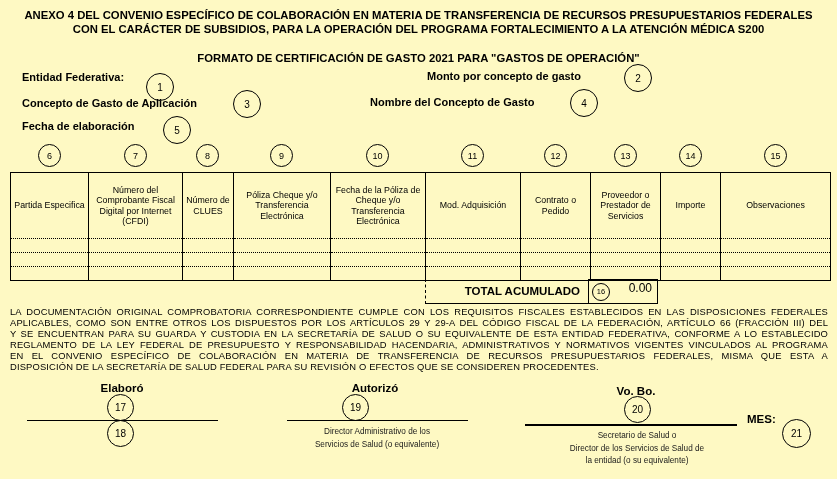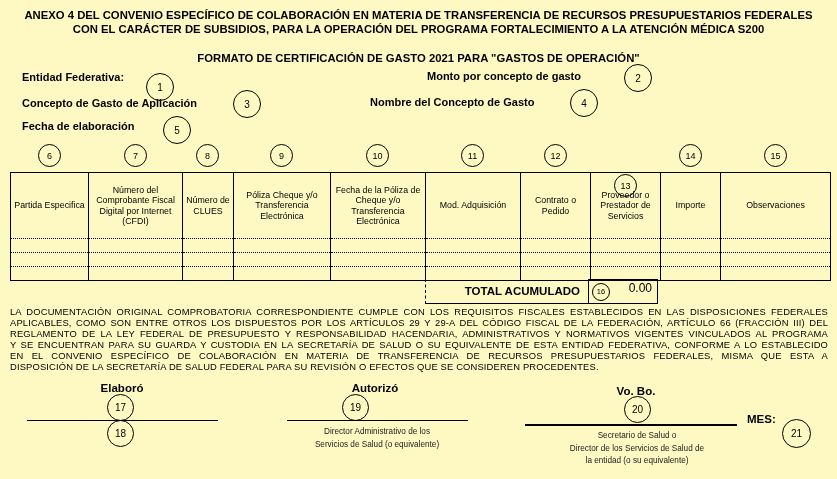--- a/index.html
+++ b/index.html
@@ -61,21 +61,21 @@
   <div class="circle" style="left:570px;top:89px;">4</div>
   <div class="circle" style="left:163px;top:116px;">5</div>
 
   <div class="circle sm" style="left:38px;top:144px;">6</div>
   <div class="circle sm" style="left:124px;top:144px;">7</div>
   <div class="circle sm" style="left:196px;top:144px;">8</div>
   <div class="circle sm" style="left:270px;top:144px;">9</div>
   <div class="circle sm" style="left:366px;top:144px;">10</div>
   <div class="circle sm" style="left:461px;top:144px;">11</div>
   <div class="circle sm" style="left:544px;top:144px;">12</div>
-  <div class="circle sm" style="left:614px;top:144px;margin-top:30px;">13</div>
+  <div class="circle sm" style="left:614px;top:144px;">13</div>
   <div class="circle sm" style="left:679px;top:144px;">14</div>
   <div class="circle sm" style="left:764px;top:144px;">15</div>
 
   <table class="grid">
     <colgroup>
       <col style="width:78px">
         <col style="width:94px">
         <col style="width:51px">
         <col style="width:97px">
       <col style="width:95px">
@@ -143,22 +143,22 @@
     <div class="total-label">TOTAL ACUMULADO</div>
     <div class="total-value">
       <div class="circle xs">16</div>
       <div class="total-num">0.00</div>
     </div>
   </div>
 
   <div class="legal">
     <div class="jline">LA DOCUMENTACIÓN ORIGINAL COMPROBATORIA CORRESPONDIENTE CUMPLE CON LOS REQUISITOS FISCALES ESTABLECIDOS EN LAS DISPOSICIONES FEDERALES</div>
     <div class="jline">APLICABLES, COMO SON ENTRE OTROS LOS DISPUESTOS POR LOS ARTÍCULOS 29 Y 29-A DEL CÓDIGO FISCAL DE LA FEDERACIÓN, ARTÍCULO 66 (FRACCIÓN III) DEL</div>
+    <div class="jline">Y SE ENCUENTRAN PARA SU GUARDA Y CUSTODIA EN LA SECRETARÍA DE SALUD O SU EQUIVALENTE DE ESTA ENTIDAD FEDERATIVA, CONFORME A LO ESTABLECIDO</div>
     <div class="jline">REGLAMENTO DE LA LEY FEDERAL DE PRESUPUESTO Y RESPONSABILIDAD HACENDARIA, ADMINISTRATIVOS Y NORMATIVOS VIGENTES VINCULADOS AL PROGRAMA</div>
-    <div class="jline">Y SE ENCUENTRAN PARA SU GUARDA Y CUSTODIA EN LA SECRETARÍA DE SALUD O SU EQUIVALENTE DE ESTA ENTIDAD FEDERATIVA, CONFORME A LO ESTABLECIDO</div>
     <div class="jline">EN EL CONVENIO ESPECÍFICO DE COLABORACIÓN EN MATERIA DE TRANSFERENCIA DE RECURSOS PRESUPUESTARIOS FEDERALES, MISMA QUE ESTA A</div>
     <div class="lline">DISPOSICIÓN  DE LA SECRETARÍA DE SALUD FEDERAL PARA SU REVISIÓN O EFECTOS QUE SE CONSIDEREN PROCEDENTES.</div>
   </div>
 
   <div class="abs sigtitle" style="left:62px;top:382px;width:120px;">Elaboró</div>
   <div class="abs sigtitle" style="left:315px;top:382px;width:120px;">Autorizó</div>
   <div class="abs sigtitle" style="left:576px;top:385px;width:120px;text-align:center;">Vo. Bo.</div>
 
   <div class="abs sigline" style="left:27px;top:420px;width:191px;"></div>
   <div class="abs sigline" style="left:287px;top:420px;width:181px;"></div>

